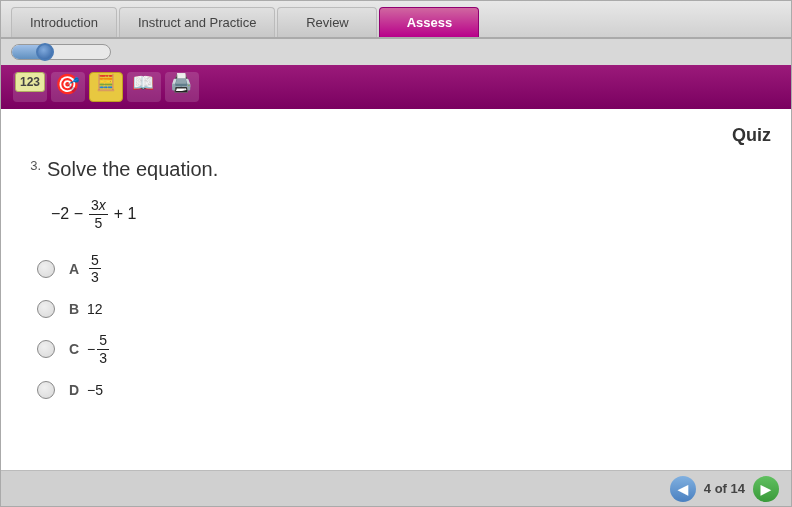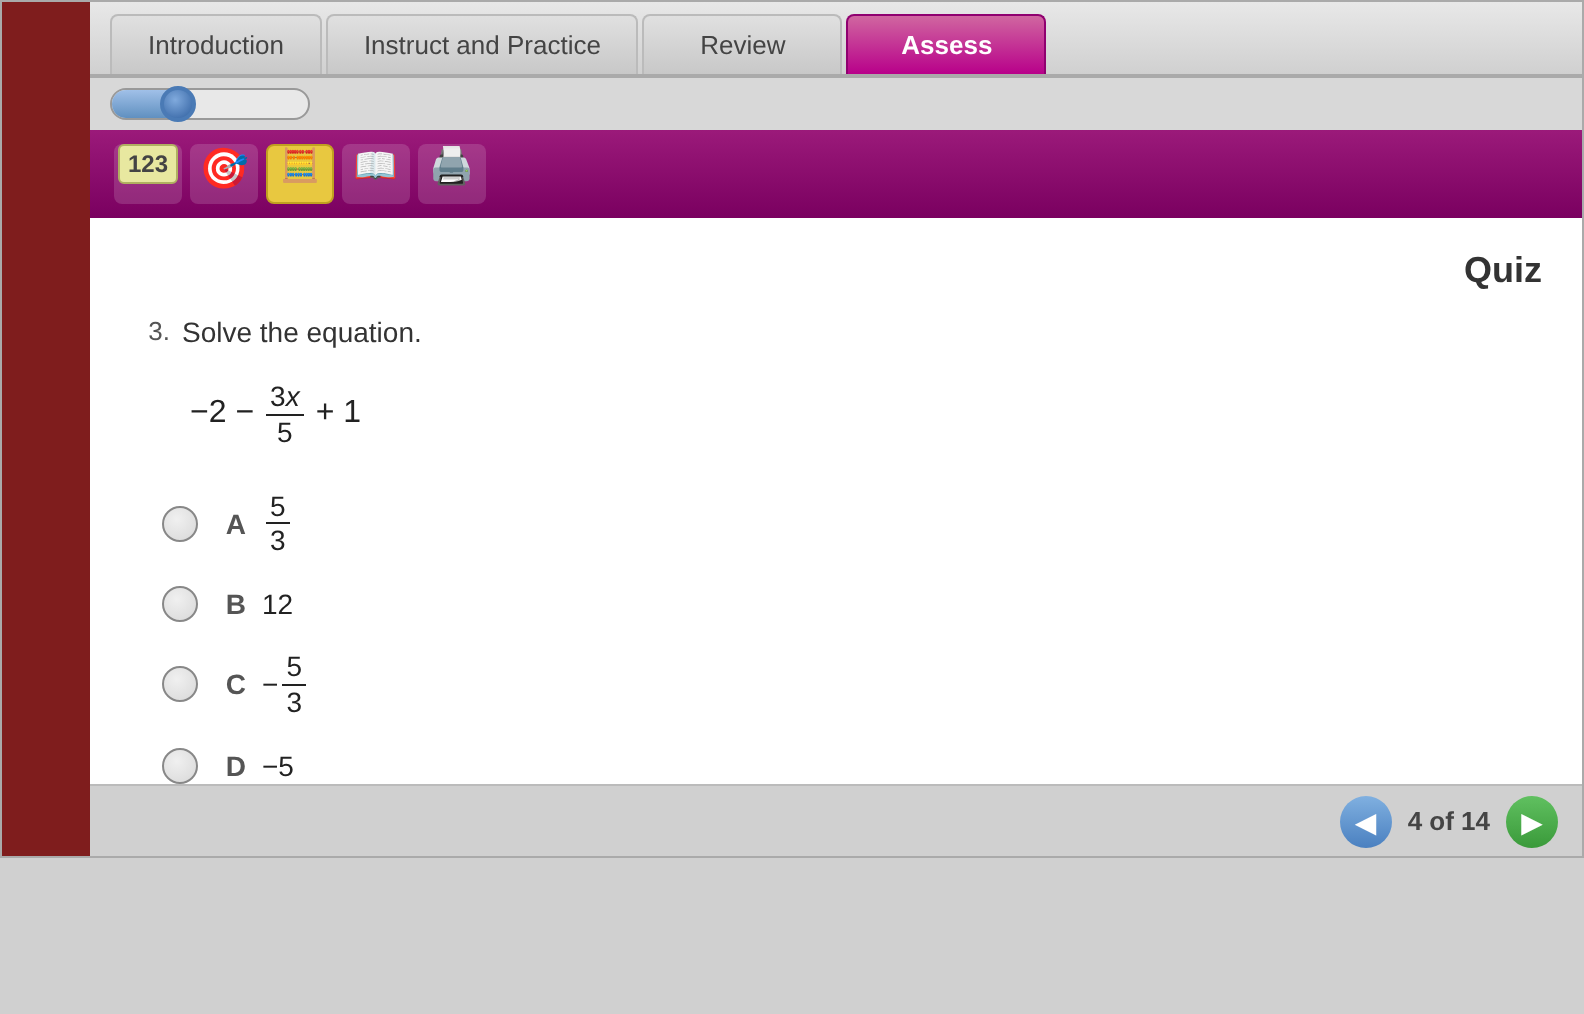--- a/index.html
+++ b/index.html
@@ -7,26 +7,25 @@
       width: 792px;
       height: 507px;
       font-family: Arial, sans-serif;
       background: #d0d0d0;
       overflow: hidden;
     }
 
     
     .app-container {
       width: 792px;
-      height: 429px;
-      background: #7f1d1d;
+      height: 507px;
+      background: #fde047;
       border: 1px solid #aaa;
       display: flex;
       flex-direction: column;
-      padding-left: 44px;
     }
 
     
     .tab-bar {
       display: flex;
       background: linear-gradient(to bottom, #e8e8e8, #d0d0d0);
       border-bottom: 2px solid #aaa;
       height: 38px;
       align-items: stretch;
       padding-top: 6px;
@@ -158,21 +157,21 @@
     }
 
     .q-num {
       font-size: 13px;
       color: #555;
       margin-right: 6px;
       min-width: 20px;
     }
 
     .q-text {
-      font-size: 14px;
+      font-size: 20px;
       color: #333;
     }
 
     
     .equation-area {
       margin: 16px 0 20px 30px;
       font-size: 16px;
       color: #222;
       display: flex;
       align-items: center;

